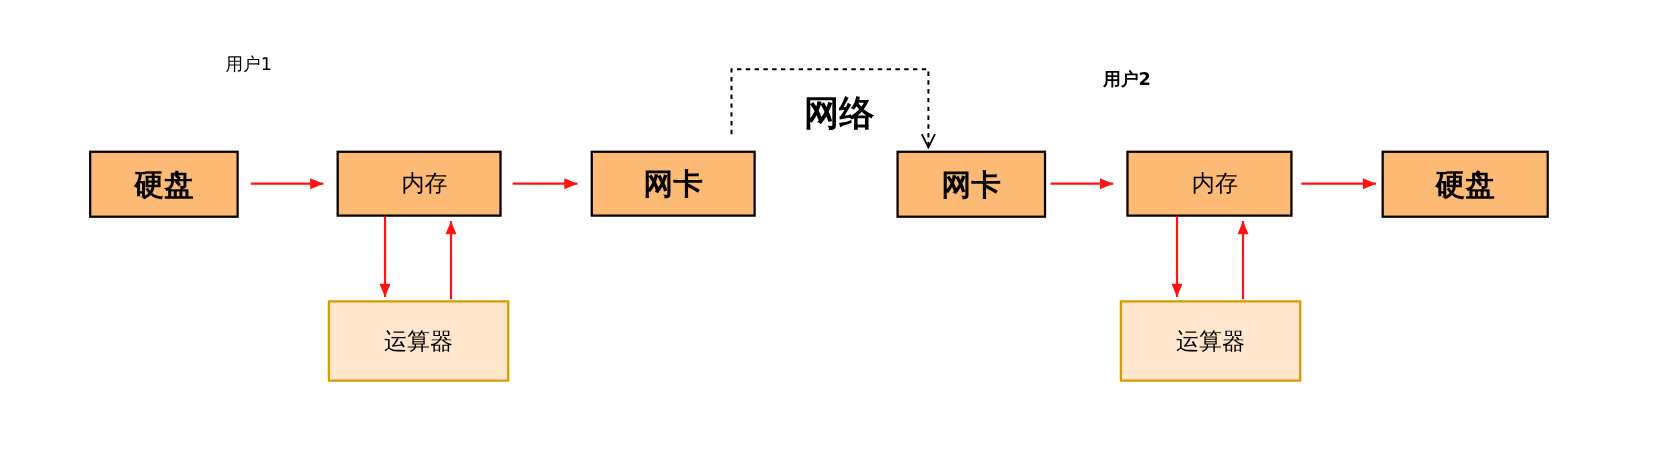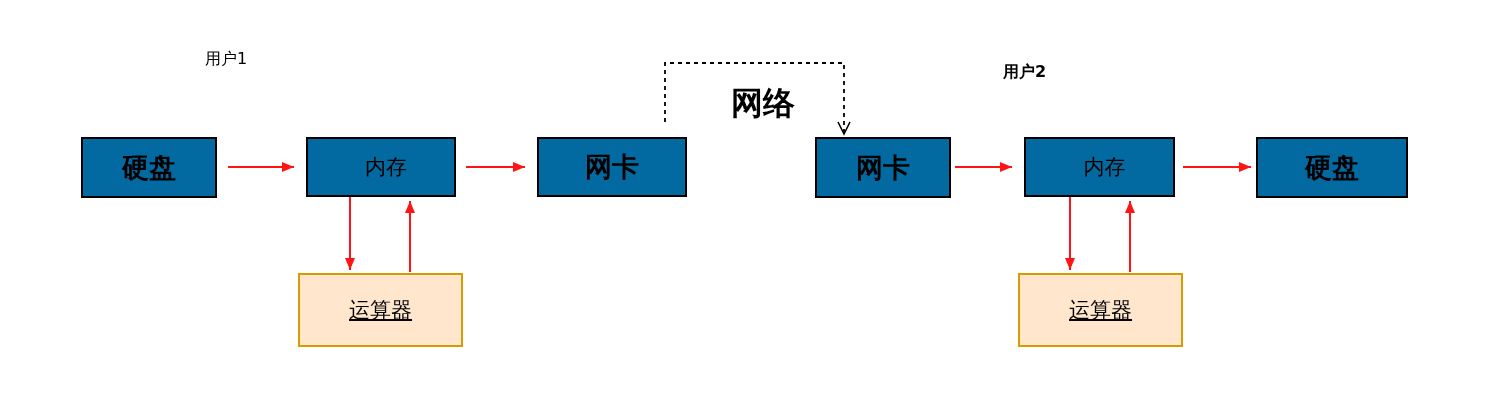--- a/index.html
+++ b/index.html
@@ -14,31 +14,30 @@
   html,body{margin:0;padding:0;}
   body{
     width:1503px;height:418px;
     background:var(--background);
     font-family:"DejaVu Sans","Liberation Sans",sans-serif;
     overflow:hidden;
   }
   .canvas{position:relative;width:1503px;height:294px;background:var(--background);}
   .node{
     position:absolute;box-sizing:border-box;
-    background:#0369a1;border:2px solid var(--box-border);
+    background:#fdba74;border:2px solid var(--box-border);
     display:flex;align-items:center;justify-content:center;
     color:var(--text);white-space:nowrap;
   }
   .node-bold{font-weight:bold;font-size:27px;}
   .node-plain{font-size:21px;padding-left:10px;}
   .node-alu{
     background:var(--alu-fill);
     border:2px solid var(--alu-border);
     font-size:21px;
-    text-decoration:underline;
   }
   .free-label{
     position:absolute;color:var(--text);font-size:16px;line-height:1;
     white-space:nowrap;
   }
   .network-label{
     position:absolute;top:47px;left:763px;transform:translateX(-50%);
     font-size:32px;font-weight:bold;line-height:1;color:var(--text);
     background:var(--background);padding:0 5px;white-space:nowrap;z-index:2;margin-top:40px;
   }

